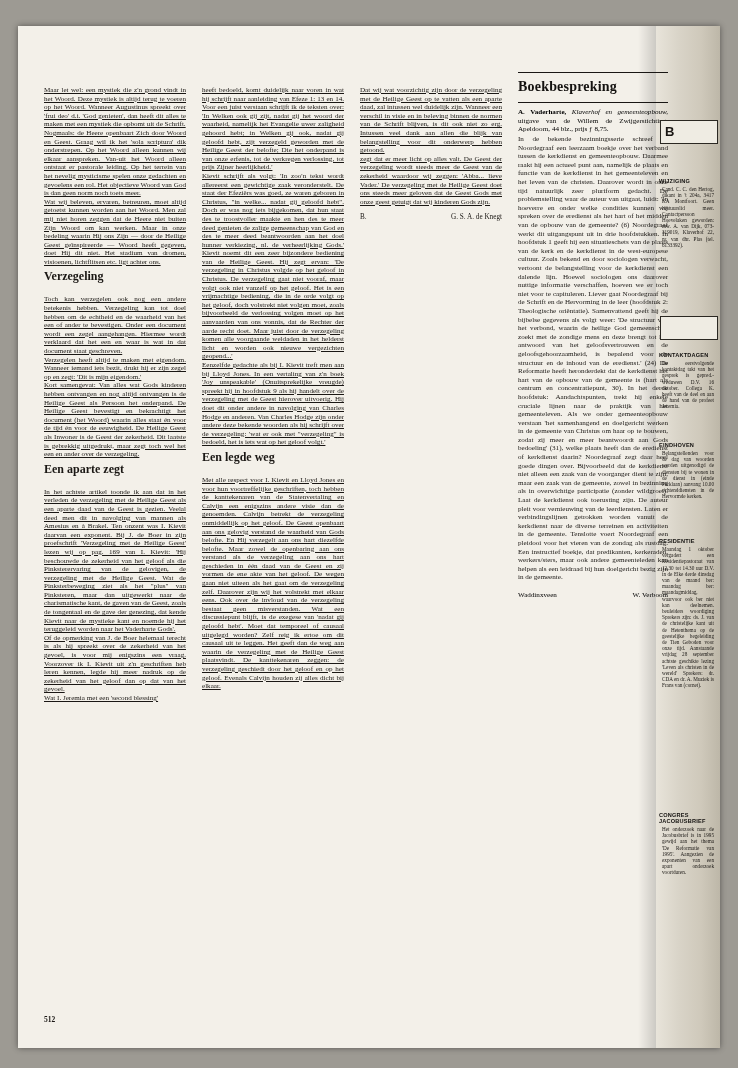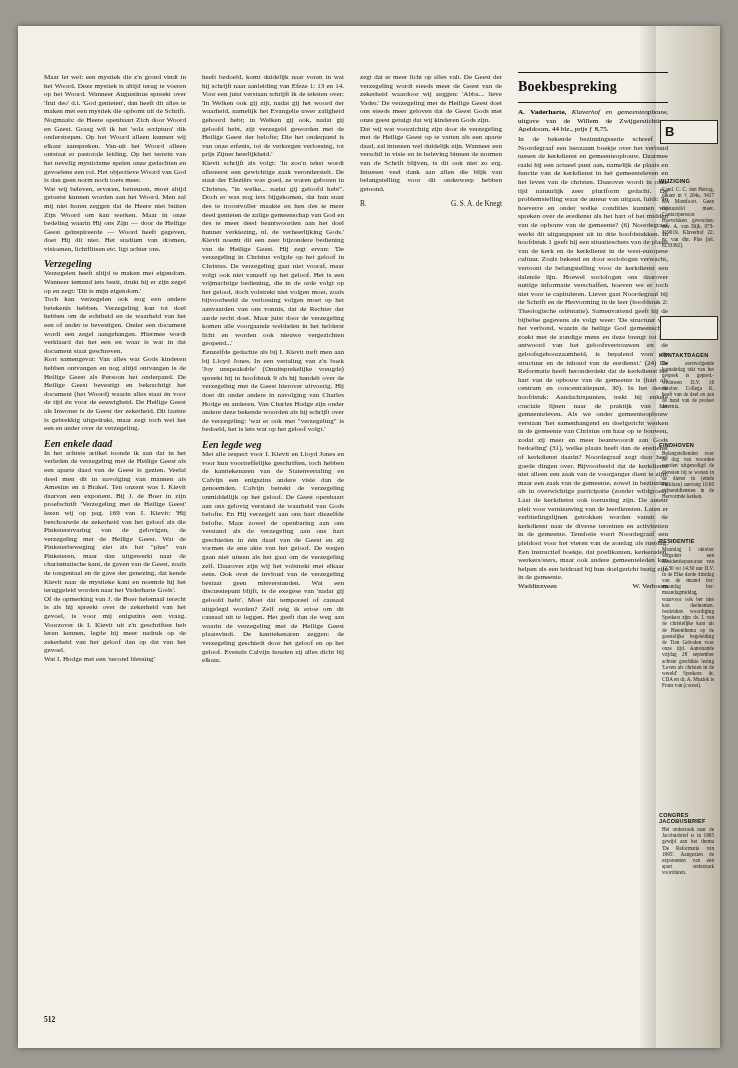--- a/index.html
+++ b/index.html
@@ -40,43 +40,42 @@
   .col{
     position:absolute;top:0;width:142px;height:912px;
     font-size:7.1px;line-height:8.6px;
     text-align:justify;
     color:#1a1714;
     -webkit-hyphens:auto;hyphens:auto;
   }
   .col.c1{left:0;}
   .col.c2{left:158px;}
   .col.c3{left:316px;}
-  .col p{margin:1px 0 0 0;text-indent:0;}
+  .col p{margin:14px 0 0 0;text-indent:0;text-decoration:underline;}
   .col p + p{margin-top:0;}
   h4.sub{
-    font-size:10px;line-height:9px;margin:6px 0 1px 0;font-weight:bold;
+    font-size:12px;line-height:9px;margin:6px 0 1px 0;font-weight:bold;
     font-family:"Liberation Serif", serif;
-    font-style:italic;
   }
   .folio{
     position:absolute;left:0;bottom:-2px;font-size:7.5px;font-weight:bold;color:#1a1714;
   }
   
   .rightcol{
     position:absolute;left:474px;top:0;width:150px;height:930px;
   }
   .rule-top{border-top:1.4px solid #1a1714;width:150px;margin:0;}
   .rule-thin{border-top:.8px solid #1a1714;width:150px;margin:0;}
   .rc-text{font-size:7.1px;line-height:8.6px;text-align:justify;color:#1a1714;}
   .rc-title{
     font-size:14px;font-weight:bold;letter-spacing:.2px;margin:6px 0 7px 0;color:#141210;
   }
   .rc-head{font-size:7.1px;line-height:8.7px;text-align:justify;}
   .rc-head i{font-style:italic;}
-  .rc-sign{margin-top:0;font-size:7.1px;display:flex;justify-content:space-between;}
+  .rc-sign{margin-top:9px;font-size:7.1px;display:flex;justify-content:space-between;}
   .byline{
     display:flex;justify-content:space-between;font-size:7.2px;margin-top:7px;
   }
   
   .edge{
     position:absolute;right:0;top:0;width:64px;height:100%;overflow:hidden;
   }
   .edge-box{
     position:absolute;left:4px;width:56px;
     border:1px solid #2b2822;background:#efece3;
@@ -106,40 +105,40 @@
 
   <div class="page-inner">
 
     <div class="cols">
 
       <div class="col c1">
         <p>Maar let wel: een mystiek die z'n grond vindt in het Woord. Deze mystiek is altijd terug te voeren op het Woord. Wanneer Augustinus spreekt over 'frui deo' d.i. 'God genieten', dan heeft dit alles te maken met een mystiek die opbomt uit de Schrift.</p>
         <p>Nogmaals: de Heere openbaart Zich door Woord en Geest. Graag wil ik het 'sola scriptura' dik onderstrepen. Op het Woord alleen kunnen wij elkaar aanspreken. Van-uit het Woord alleen ontstaat er pastorale leiding. Op het terrein van het nevelig mysticisme spelen onze gedachten en gevoelens een rol. Het objectieve Woord van God is dan geen norm noch toets meer.</p>
         <p>Wat wij beleven, ervaren, betreuren, moet altijd getoetst kunnen worden aan het Woord. Men zal mij niet horen zeggen dat de Heere niet buiten Zijn Woord om kan werken. Maar in onze bedeling waarin Hij ons Zijn — door de Heilige Geest geïnspireerde — Woord heeft gegeven, doet Hij dit niet. Het stadium van dromen, visioenen, lichtflitsen etc. ligt achter ons.</p>
         <h4 class="sub">Verzegeling</h4>
+        <p>Toch kan verzegelen ook nog een andere betekenis hebben. Verzegeling kan tot doel hebben om de echtheid en de waarheid van het een of ander te bevestigen. Onder een document wordt een zegel aangehangen. Hiermee wordt verklaard dat het een en waar is wat in dat document staat geschreven.</p>
         <p>Verzegelen heeft altijd te maken met eigendom. Wanneer iemand iets bezit, drukt hij er zijn zegel op en zegt: 'Dit is mijn eigendom.'</p>
-        <p>Toch kan verzegelen ook nog een andere betekenis hebben. Verzegeling kan tot doel hebben om de echtheid en de waarheid van het een of ander te bevestigen. Onder een document wordt een zegel aangehangen. Hiermee wordt verklaard dat het een en waar is wat in dat document staat geschreven.</p>
         <p>Kort samengevat: Van alles wat Gods kinderen hebben ontvangen en nog altijd ontvangen is de Heilige Geest als Persoon het onderpand. De Heilige Geest bevestigt en bekrachtigt het document (het Woord) waarin alles staat én voor de tijd én voor de eeuwigheid. De Heilige Geest als Inwoner is de Geest der zekerheid. Dit laatste is gebrekkig uitgedrukt, maar zegt toch wel het een en ander over de verzegeling.</p>
-        <h4 class="sub">Een enkele daad</h4>
+        <h4 class="sub">Een aparte zegt</h4>
         <p>In het achtste artikel toonde ik aan dat in het verleden de verzegeling met de Heilige Geest als een aparte daad van de Geest is gezien. Veelal deed men dit in navolging van mannen als Amesius en à Brakel. Ten onzent was I. Kievit daarvan een exponent. Bij J. de Boer in zijn proefschrift 'Verzegeling met de Heilige Geest' lezen wij op pag. 169 van I. Kievit: 'Hij beschouwde de zekerheid van het geloof als die Pinksterervaring van de gelovigen, de verzegeling met de Heilige Geest. Wat de Pinksterbeweging ziet als het "plus" van Pinksteren, maar dan uitgewerkt naar de charismatische kant, de gaven van de Geest, zoals de tongentaal en de gave der genezing, dat kende Kievit naar de mystieke kant en noemde hij het teruggeleid worden naar het Vaderharte Gods'.</p>
         <p>Of de opmerking van J. de Boer helemaal terecht is als hij spreekt over de zekerheid van het gevoel, is voor mij enigszins een vraag. Voorzover ik I. Kievit uit z'n geschriften heb leren kennen, legde hij meer nadruk op de zekerheid van het geloof dan op dat van het gevoel.</p>
-        <p>Wat I. Hodge met een 'second blessing'</p>
+        <p>Wat I. Jeremia met een 'second blessing'</p>
       </div>
 
       <div class="col c2">
         <p>heeft bedoeld, komt duidelijk naar voren in wat hij schrijft naar aanleiding van Efeze 1: 13 en 14. Voor een juist verstaan schrijft ik de teksten over: 'In Welken ook gij zijt, nadat gij het woord der waarheid, namelijk het Evangelie uwer zaligheid gehoord hebt; in Welken gij ook, nadat gij geloofd hebt, zijt verzegeld geworden met de Heilige Geest der belofte; Die het onderpand is van onze erfenis, tot de verkregen verlossing, tot prijs Zijner heerlijkheid.'</p>
         <p>Kievit schrijft als volgt: 'In zoo'n tekst wordt allereerst een gewichtige zaak veronderstelt. De staat der Efeziërs was goed, ze waren geboren in Christus, "in welke... nadat gij geloofd hebt". Doch er was nog iets bijgekomen, dat hun staat des te troostvoller maakte en hen des te meer deed genieten de zalige gemeenschap van God en des te meer deed beantwoorden aan het doel hunner verkiezing, nl. de verheerlijking Gods.' Kievit noemt dit een zeer bijzondere bediening van de Heilige Geest. Hij zegt ervan: 'De verzegeling in Christus volgde op het geloof in Christus. De verzegeling gaat niet vooraf, maar volgt ook niet vanzelf op het geloof. Het is een vrijmachtige bediening, die in de orde volgt op het geloof, doch volstrekt niet volgen moet, zoals bijvoorbeeld de verlossing volgen moet op het aanvaarden van ons vonnis, dat de Rechter der aarde recht doet. Maar juist door de verzegeling komen alle voorgaande weldaden in het helderst licht en worden ook nieuwe vergezichten geopend...'</p>
         <p>Eenzelfde gedachte als bij I. Kievit treft men aan bij Lloyd Jones. In een vertaling van z'n boek 'Joy unspeakable' (Onuitsprekelijke vreugde) spreekt hij in hoofdstuk 9 als hij handelt over de verzegeling met de Geest hierover uitvoerig. Hij doet dit onder andere in navolging van Charles Hodge en anderen. Van Charles Hodge zijn onder andere deze bekende woorden als hij schrijft over de verzegeling: 'wat er ook met "verzegeling" is bedoeld, het is iets wat op het geloof volgt.'</p>
         <h4 class="sub">Een legde weg</h4>
         <p>Met alle respect voor I. Kievit en Lloyd Jones en voor hun voortreffelijke geschriften, toch hebben de kanttekenaren van de Statenvertaling en Calvijn een enigszins andere visie dan de genoemden. Calvijn betrekt de verzegeling onmiddellijk op het geloof. De Geest openbaart aan ons gelovig verstand de waarheid van Gods belofte. En Hij verzegelt aan ons hart diezelfde belofte. Maar zowel de openbaring aan ons verstand als de verzegeling aan ons hart geschieden in één daad van de Geest en zij vormen de ene akte van het geloof. De wegen gaan niet uiteen als het gaat om de verzegeling zelf. Daarover zijn wij het volstrekt met elkaar eens. Ook over de invloud van de verzegeling bestaat geen misverstanden. Wat een discussiepunt blijft, is de exegese van 'nadat gij geloofd hebt'. Moet dat temporeel of causaal uitgelegd worden? Zelf reig ik ertoe om dit causaal uit te leggen. Het geeft dan de weg aan waarin de verzegeling met de Heilige Geest plaatsvindt. De kanttekenaren zeggen: de verzegeling geschiedt door het geloof en op het geloof. Evenals Calvijn houden zij alles dicht bij elkaar.</p>
       </div>
 
       <div class="col c3">
+        <p>Dat wij wat voorzichtig zijn door de verzegeling met de Heilige Geest op te vatten als een aparte daad, zal intussen wel duidelijk zijn. Wanneer een verschil in visie en in beleving binnen de normen van de Schrift blijven, is dit ook niet zo erg. Intussen veel dank aan allen die blijk van belangstelling voor dit onderwerp hebben getoond.</p>
         <p>zegt dat er meer licht op alles valt. De Geest der verzegeling wordt steeds meer de Geest van de zekerheid waardoor wij zeggen: 'Abba... lieve Vader.' De verzegeling met de Heilige Geest doet ons steeds meer geloven dat de Geest Gods met onze geest getuigt dat wij kinderen Gods zijn.</p>
-        <p>Dat wij wat voorzichtig zijn door de verzegeling met de Heilige Geest op te vatten als een aparte daad, zal intussen wel duidelijk zijn. Wanneer een verschil in visie en in beleving binnen de normen van de Schrift blijven, is dit ook niet zo erg. Intussen veel dank aan allen die blijk van belangstelling voor dit onderwerp hebben getoond.</p>
         <div class="byline">
           <span>B.</span>
           <span>G. S. A. de Knegt</span>
         </div>
       </div>
     </div>
 
     <div class="folio">512</div>
 
     <div class="rightcol">

